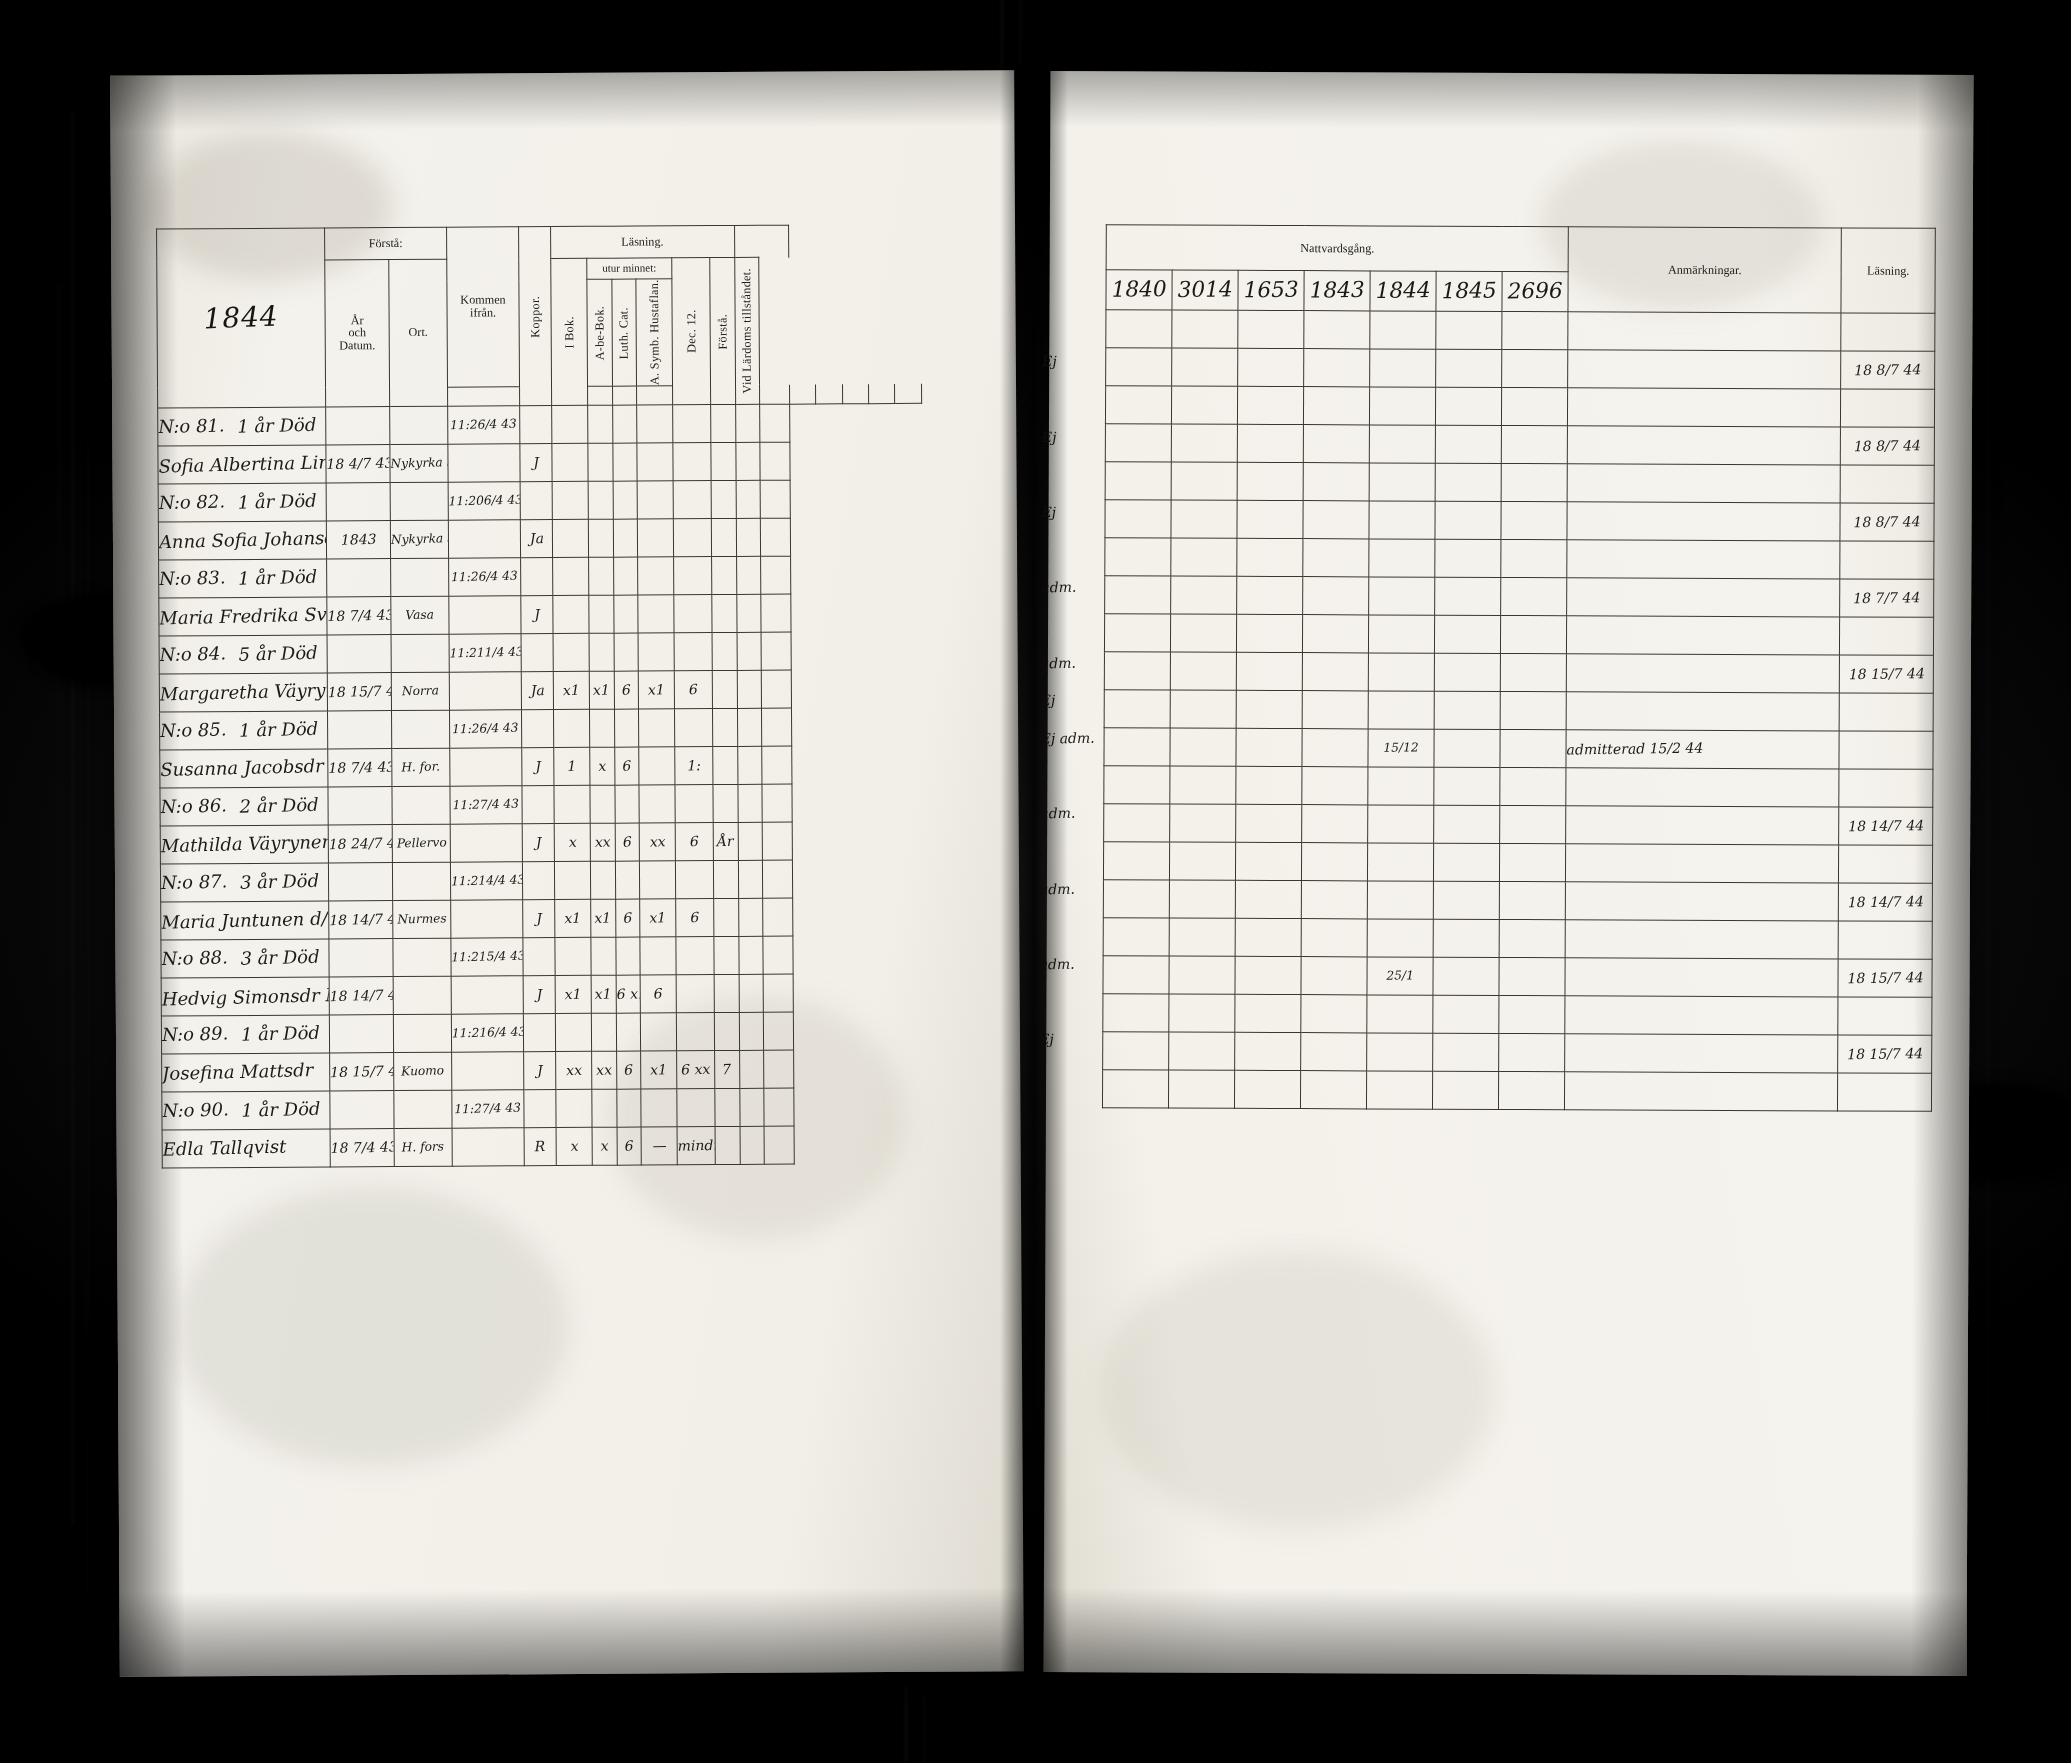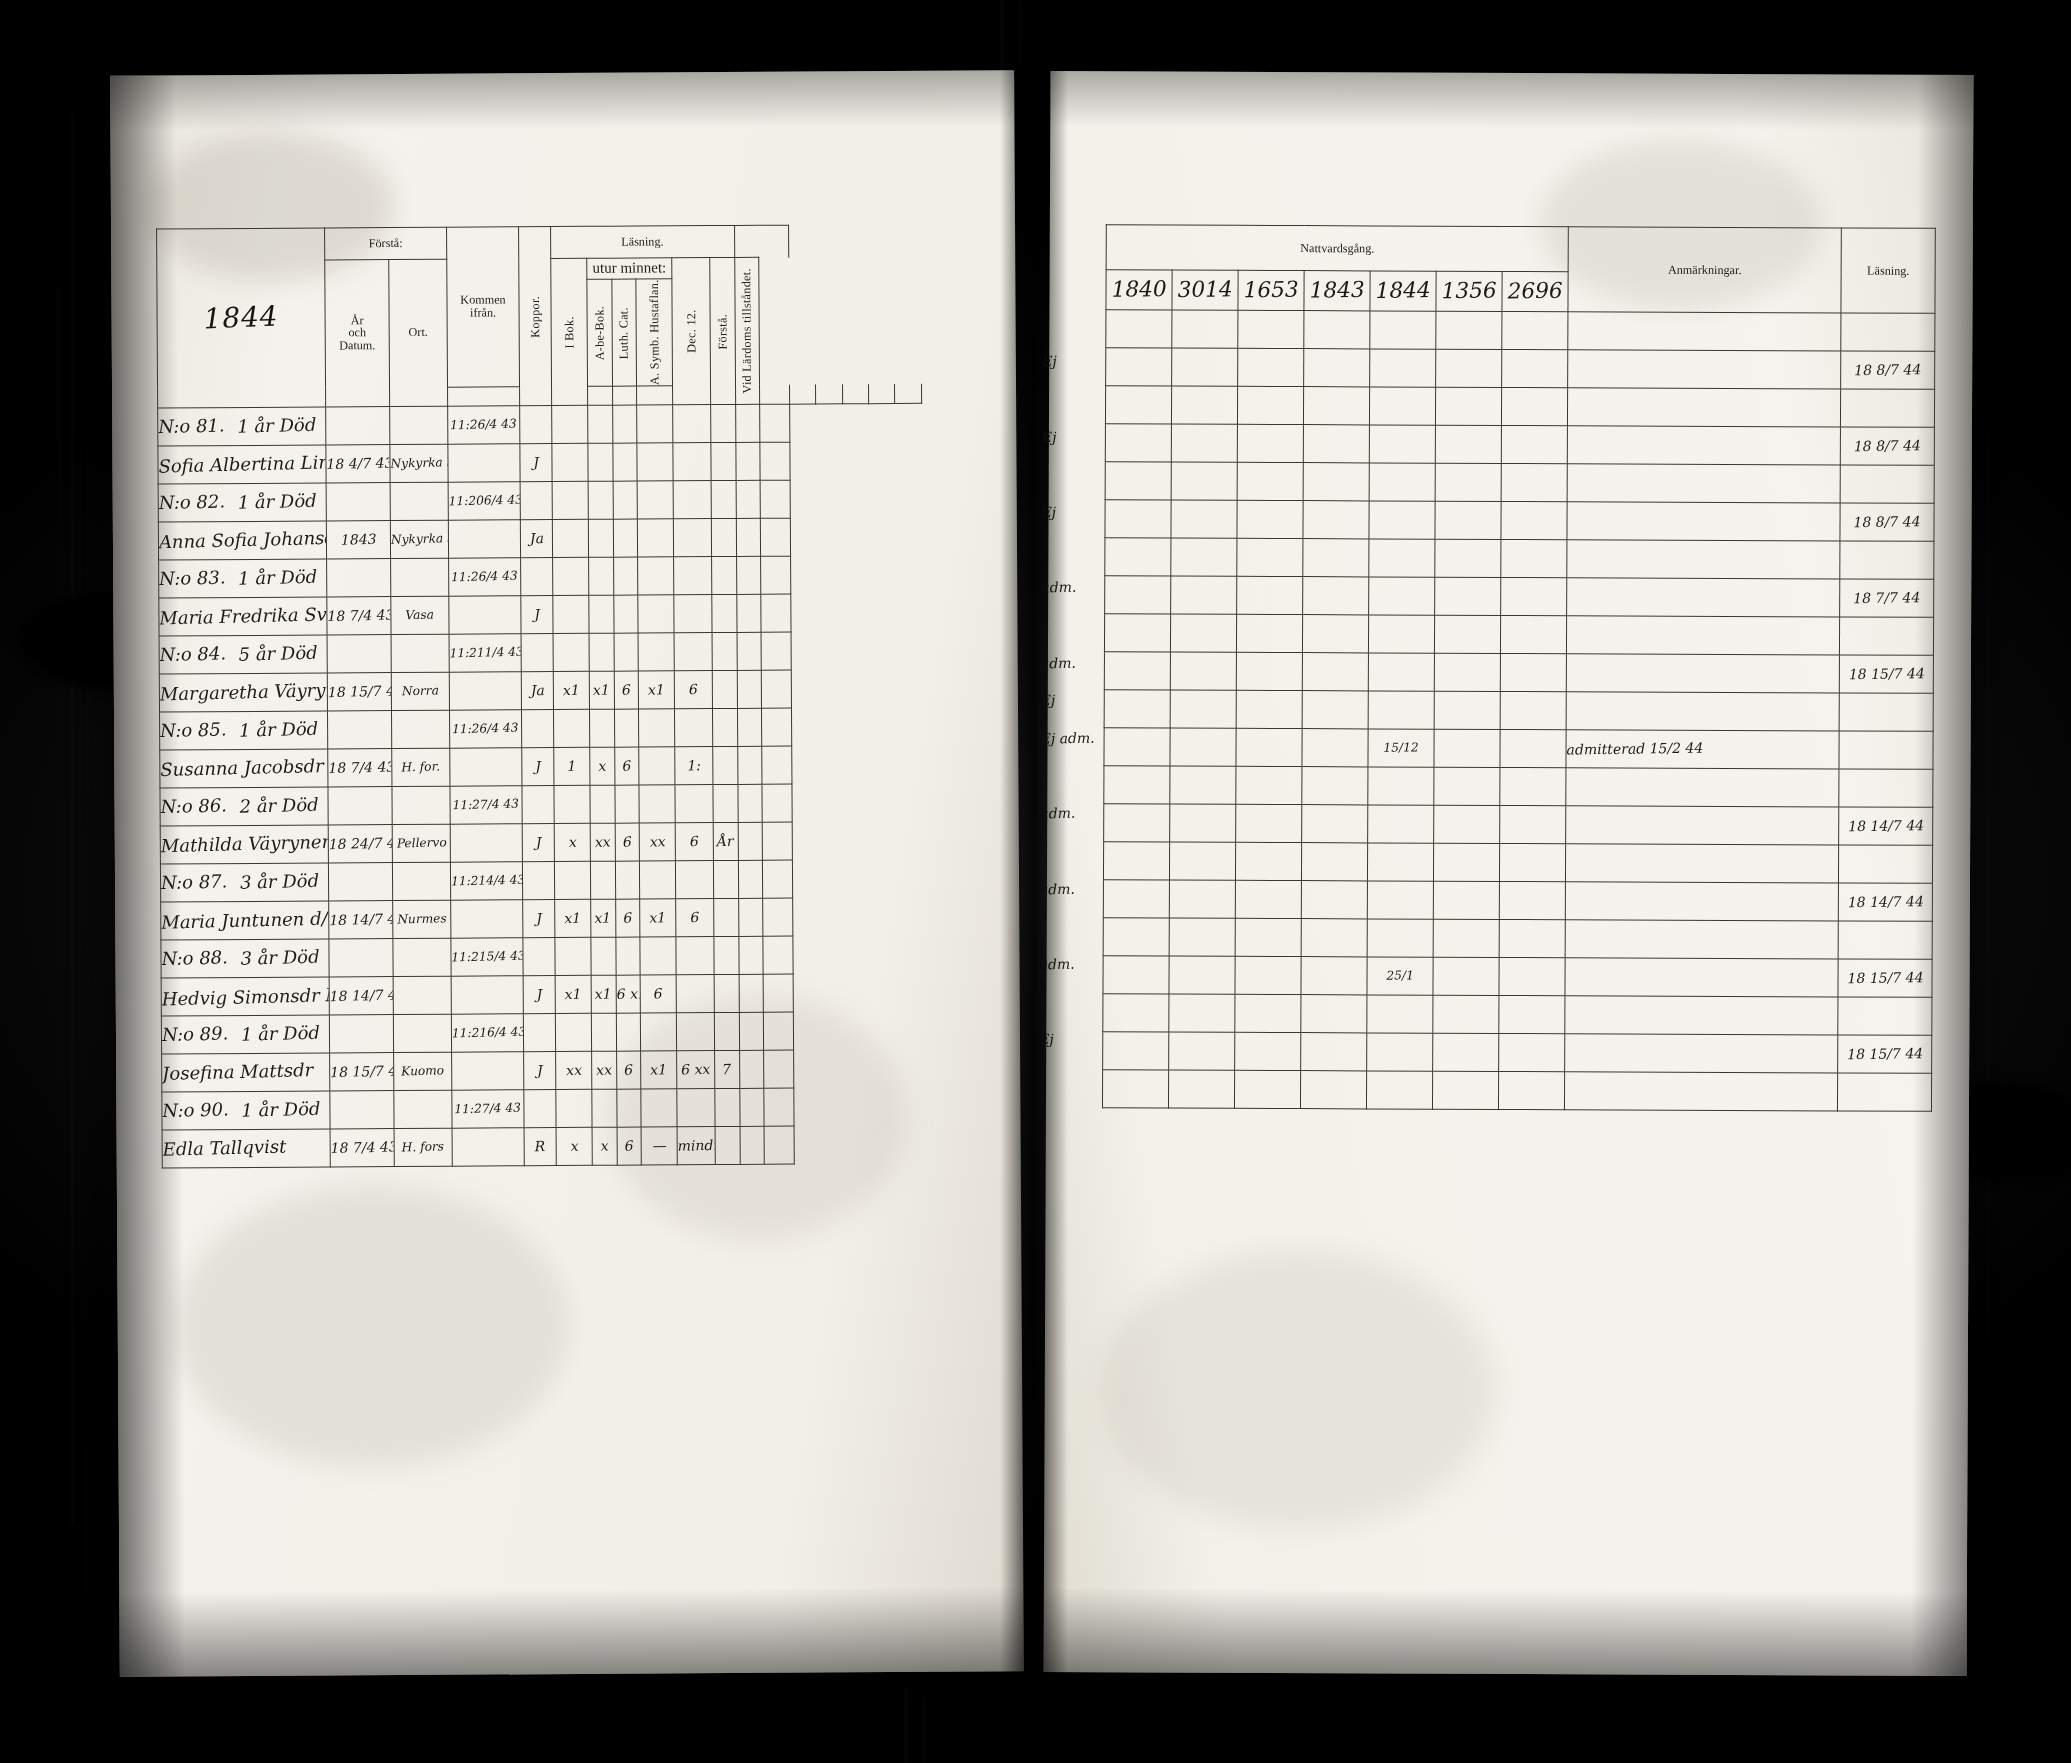--- a/index.html
+++ b/index.html
@@ -135,21 +135,21 @@
   }
 
   
   .printhead {
     font-size: 16px;
     text-align: center;
     font-family: "Liberation Serif", serif;
     color: #211f19;
   }
   .printhead.small { font-size: 12.2px; }
-  .printhead.tiny { font-size: 15px; text-align: center; }
+  .printhead.tiny { font-size: 11px; text-align: center; }
 
   
   .yrhand {
     font-family: "DejaVu Serif", serif;
     font-style: italic;
     font-size: 21.7px;
     color: #1b1914;
     display: inline-block;
     transform: rotate(-1deg);
   }
@@ -575,21 +575,21 @@
               <td colspan="7" class="printhead">Nattvardsgång.</td>
               <td rowspan="2" class="printhead">Anmärkningar.</td>
               <td rowspan="2" class="printhead small">Läsning.</td>
             </tr>
             <tr style="height:40px">
               <td class="ctr"><span class="yrhand">1840</span></td>
               <td class="ctr"><span class="yrhand">3014</span></td>
               <td class="ctr"><span class="yrhand">1653</span></td>
               <td class="ctr"><span class="yrhand">1843</span></td>
               <td class="ctr"><span class="yrhand">1844</span></td>
-              <td class="ctr"><span class="yrhand">1356</span></td>
+              <td class="ctr"><span class="yrhand">1845</span></td>
               <td class="ctr"><span class="yrhand">2696</span></td>
             </tr>
             <tr style="height:38px">
               <td class="ctr"></td>
               <td class="ctr"></td>
               <td class="ctr"></td>
               <td class="ctr"></td>
               <td class="ctr"></td>
               <td class="ctr"></td>
               <td class="ctr"></td>

